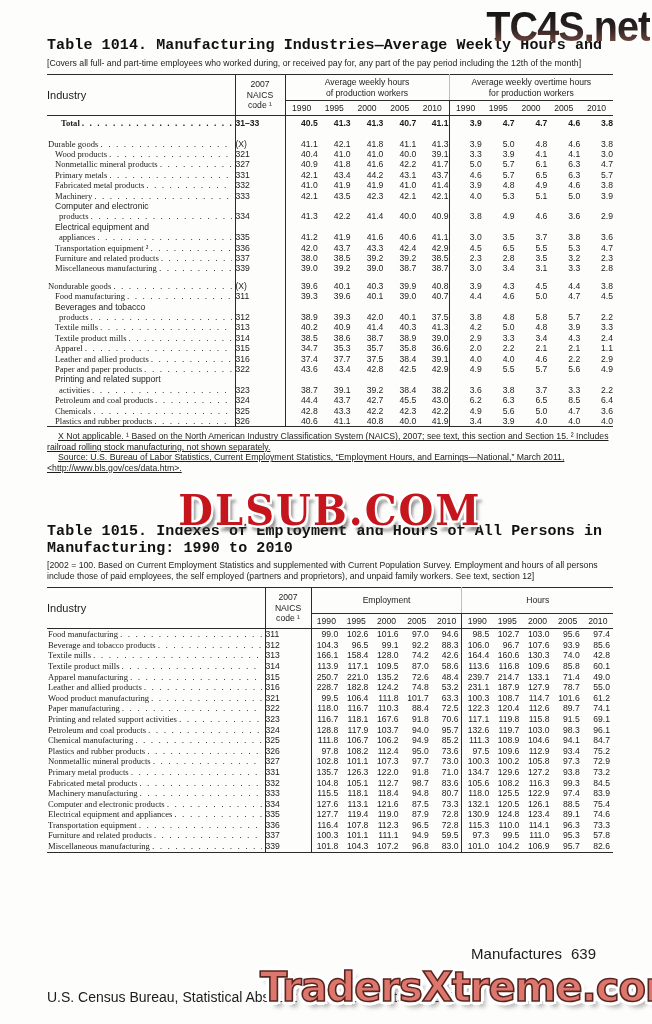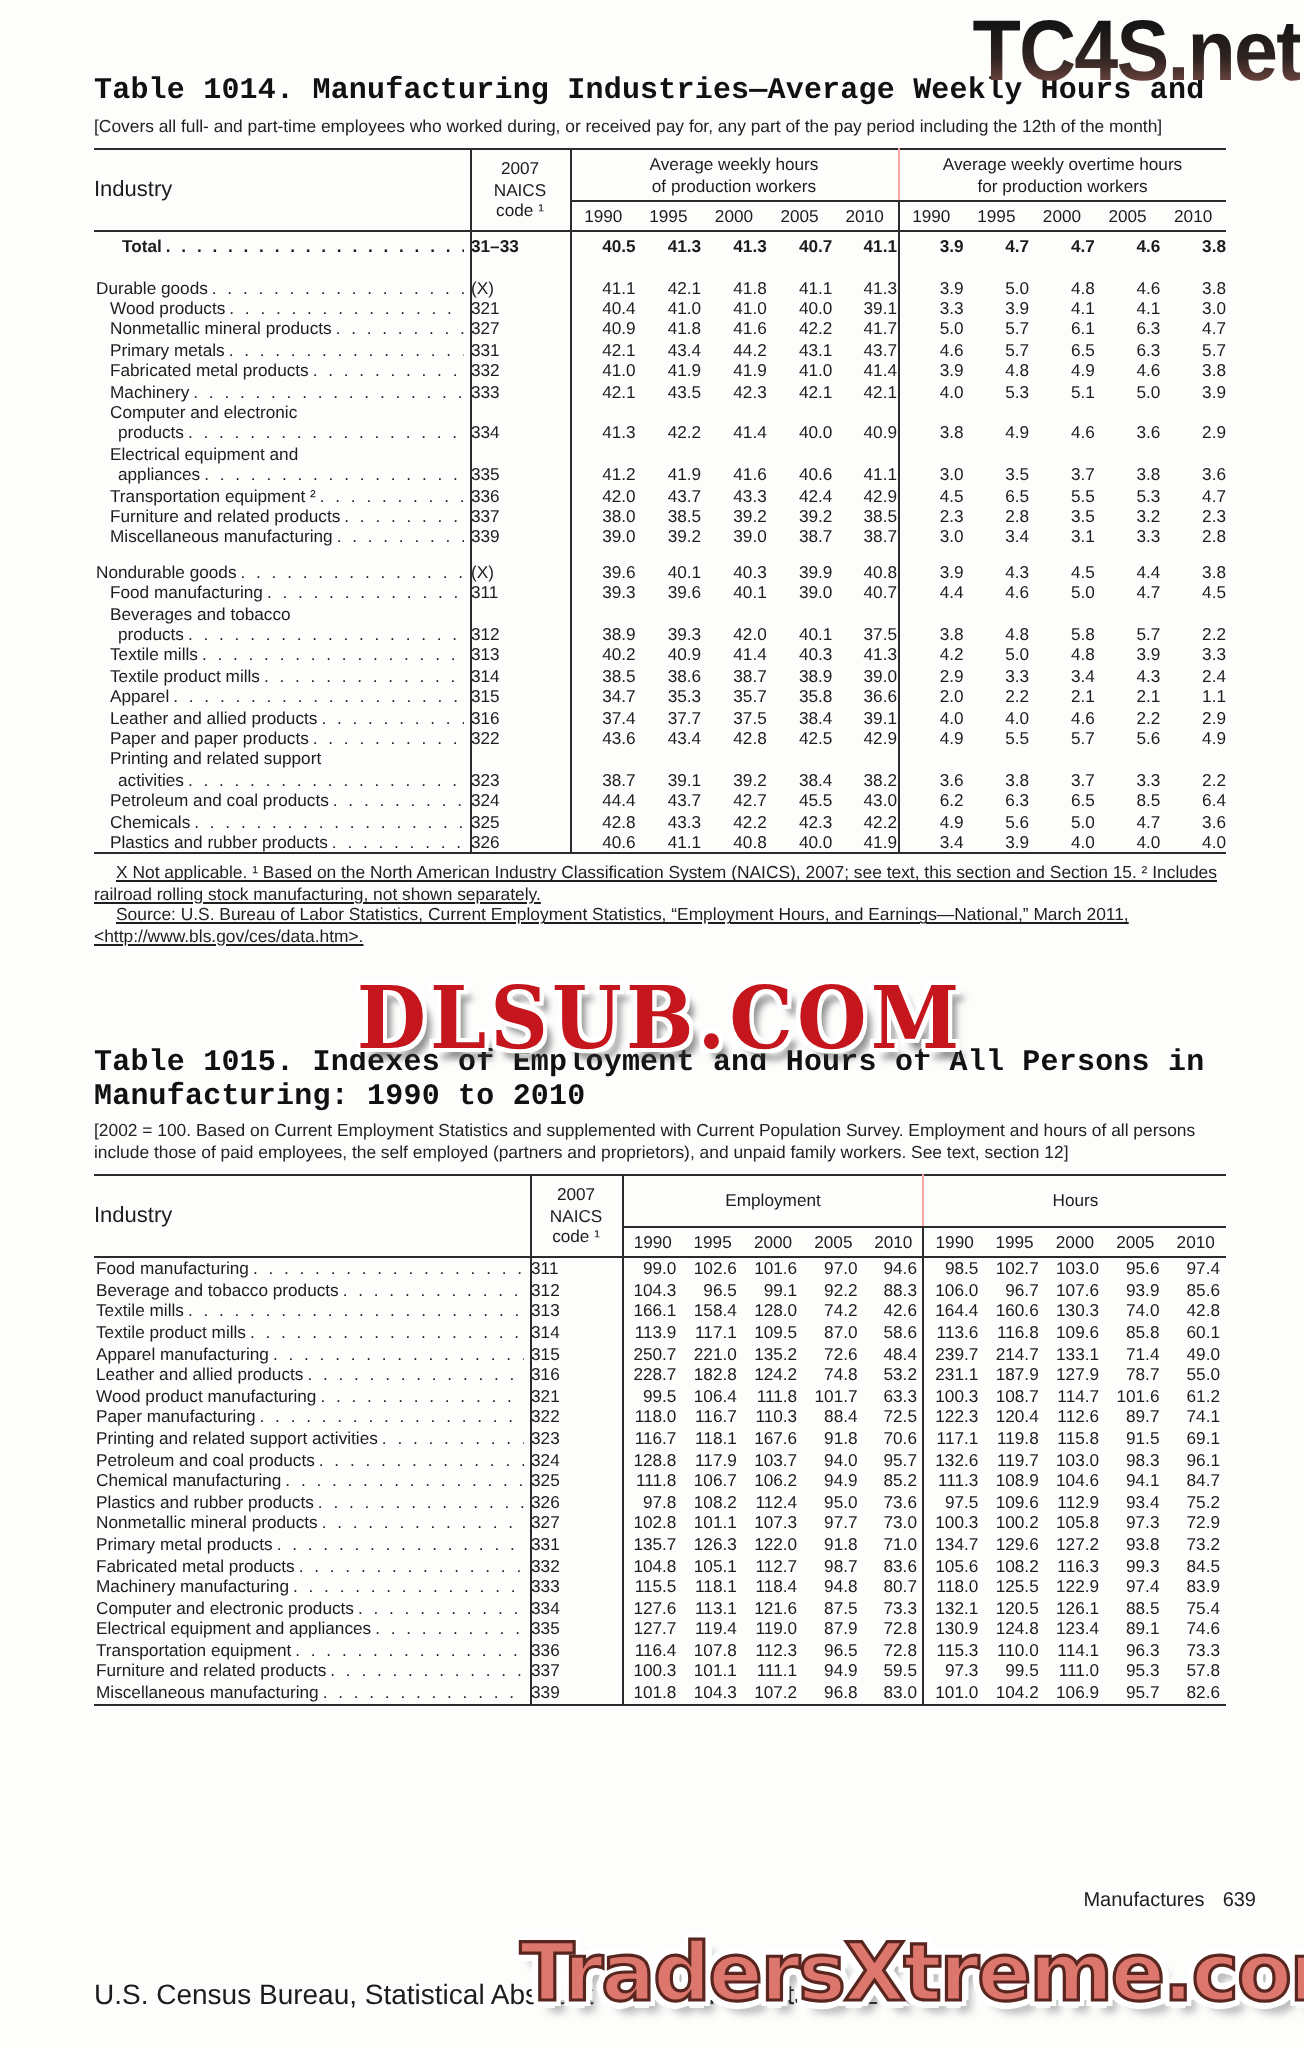--- a/index.html
+++ b/index.html
@@ -37,21 +37,21 @@
   td.c-naics{ border-right:1.6px solid #2b2b2b; padding-left:4px; }
   td.num { text-align:right; padding-right:5px; }
   #t1015 td.num { padding-right:3px; }
   td.num.gend { border-right:1px solid #2b2b2b; }
 
   tr.spacer td { height:7px; }
   tr.bold td { font-weight:bold; padding-top:2px; padding-bottom:3px; }
   tr.two td { vertical-align:bottom; }
 
   .lead { display:flex; align-items:baseline; padding-right:3px; }
-  .lt { white-space:nowrap; }
+  .lt { white-space:nowrap;font-family:Liberation Serif, serif; }
   .dots { flex:1 1 auto; overflow:hidden; white-space:nowrap; letter-spacing:1.5px; padding-left:2px; }
   .dots::after { content:". . . . . . . . . . . . . . . . . . . . . . . . . . . . . . . . . . . . . . . . . . . ."; }
   .ind0 .lead { padding-left:1px; }
   .ind1 .lead, .ind1 .l1 { padding-left:8px; }
   .ind2 .lead { padding-left:14px; }
   .ind1 .l2 { padding-left:12px; }
   .l1 { white-space:nowrap; }
 
   
   .fn { font-size:8.7px; line-height:10.4px; margin-top:4px; color:#1e1e1e; }
@@ -80,21 +80,21 @@
     font-family:"DejaVu Sans", sans-serif; font-weight:bold;
     font-size:40px; letter-spacing:-1px; color:#dd776e; white-space:nowrap;
     -webkit-text-stroke:1.6px #59261f;
     text-shadow:
       -3px -3px 0 #fff, 3px -3px 0 #fff, -3px 3px 0 #fff, 3px 3px 0 #fff,
       0 -4px 0 #fff, 0 4px 0 #fff, -4px 0 0 #fff, 4px 0 0 #fff,
       5px 6px 4px rgba(90,90,90,.45);
   }
 
   
-  #footer-page { position:absolute; top:945px; right:24px; font-size:10px; color:#1c1c1c; }
+  #footer-page { position:absolute; top:945px; right:56px; font-size:15px; color:#1c1c1c; }
   #footer-page .pgno { margin-left:9px; }
   #footer-src { position:absolute; top:989px; left:47px; font-size:14px; color:#1c1c1c; }
 </style>
 </head>
 <body>
 
 <div class="page">
 
   <div id="wm-tc4s">TC4S.net</div>
 

